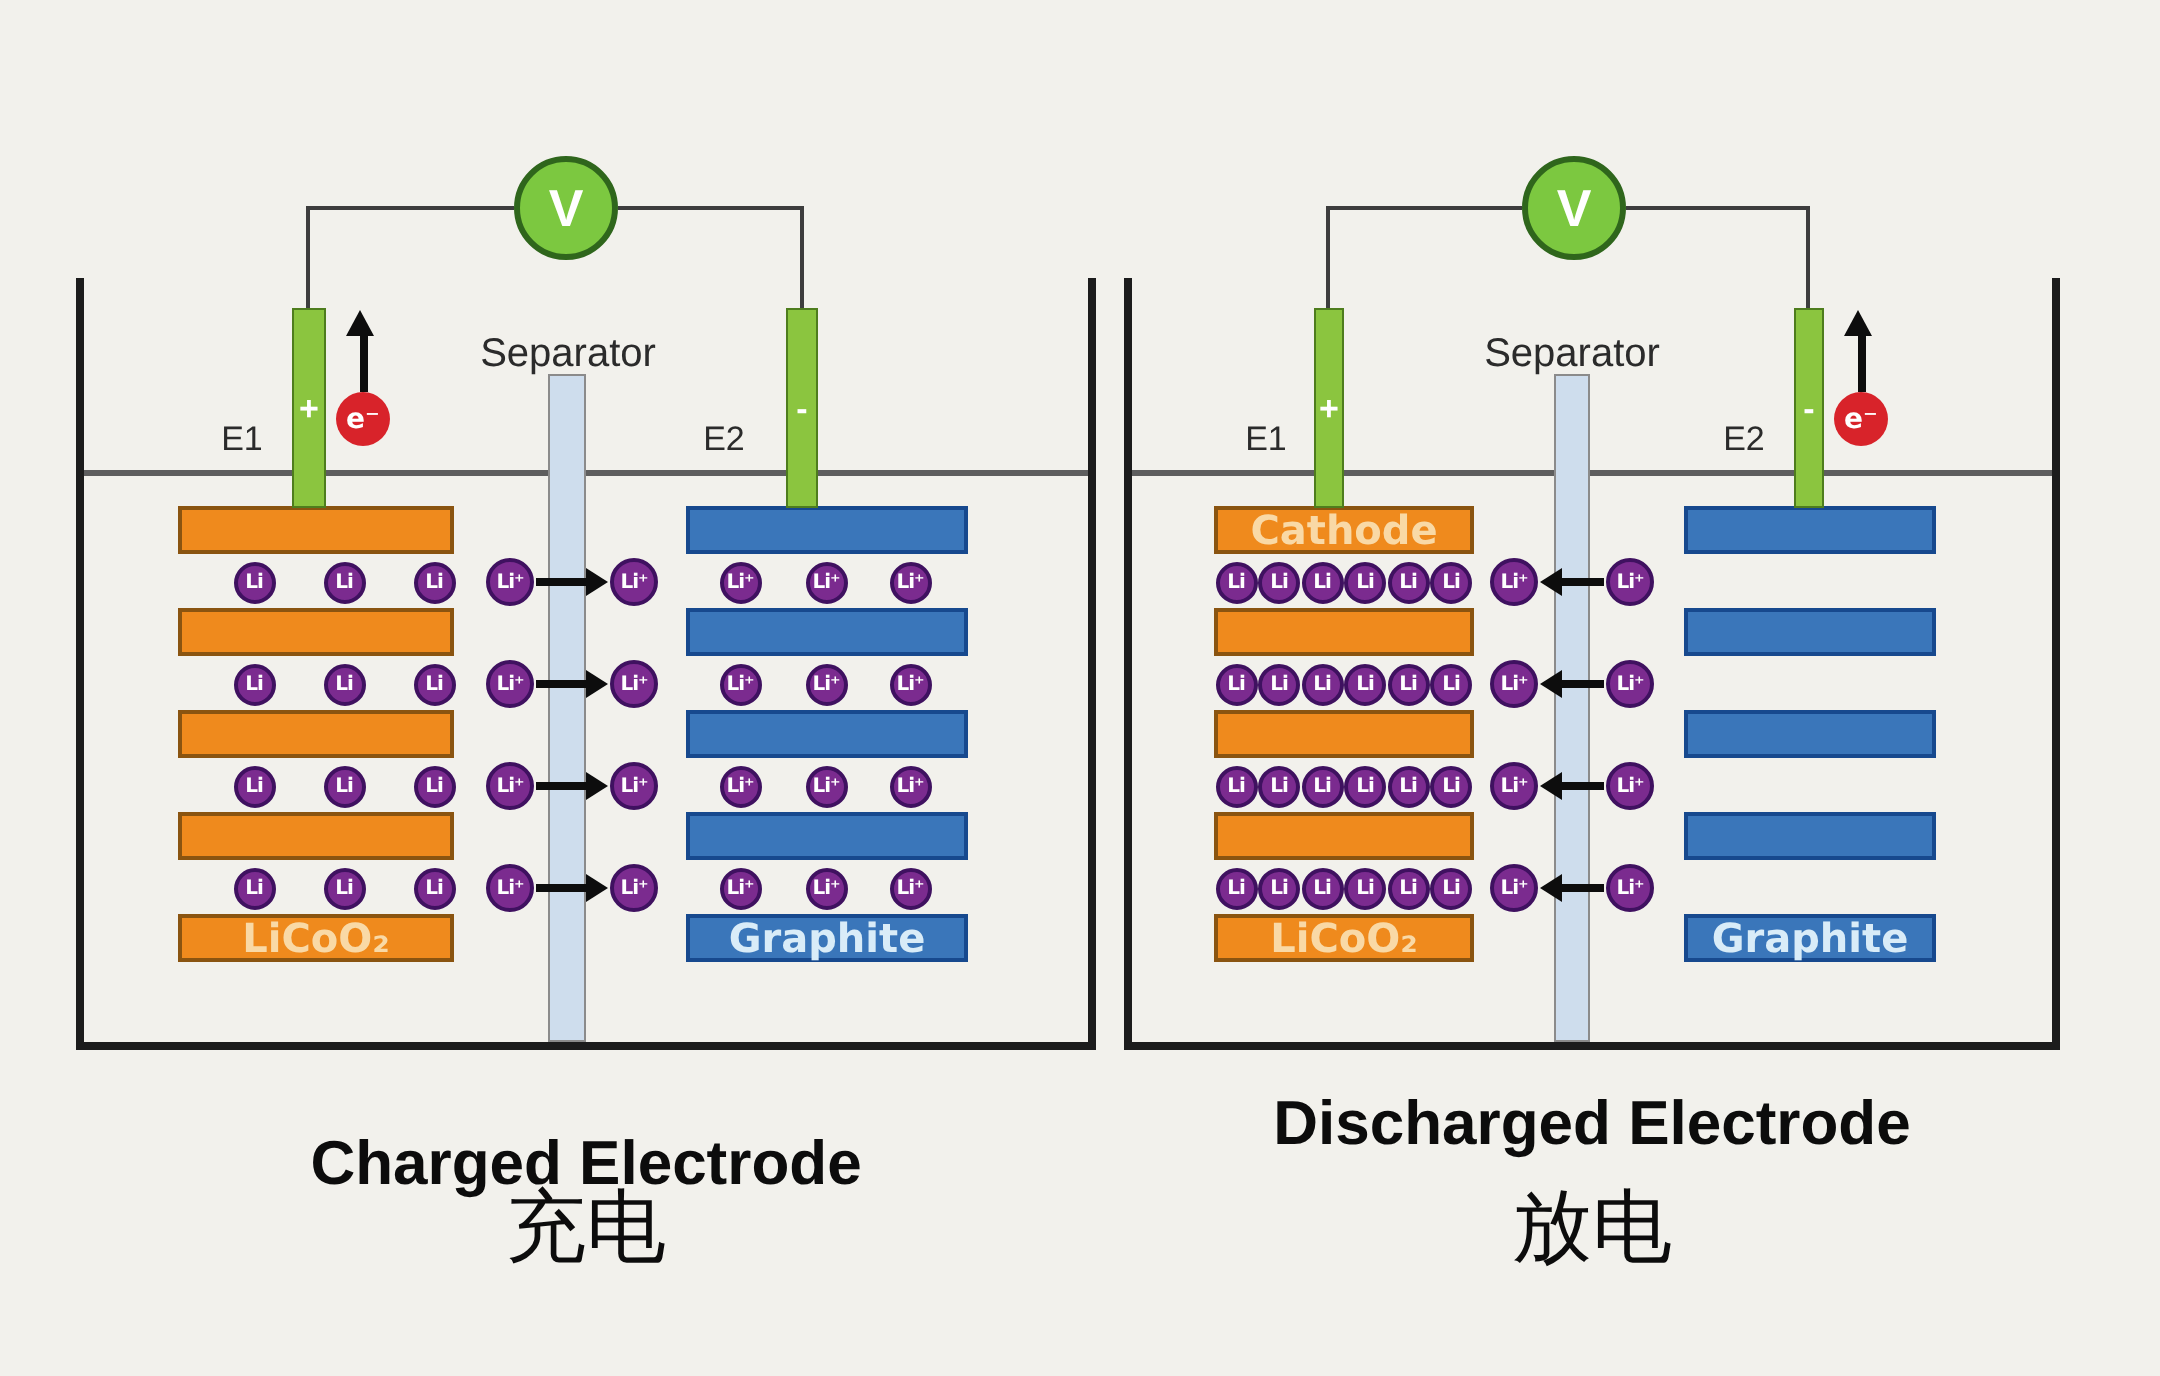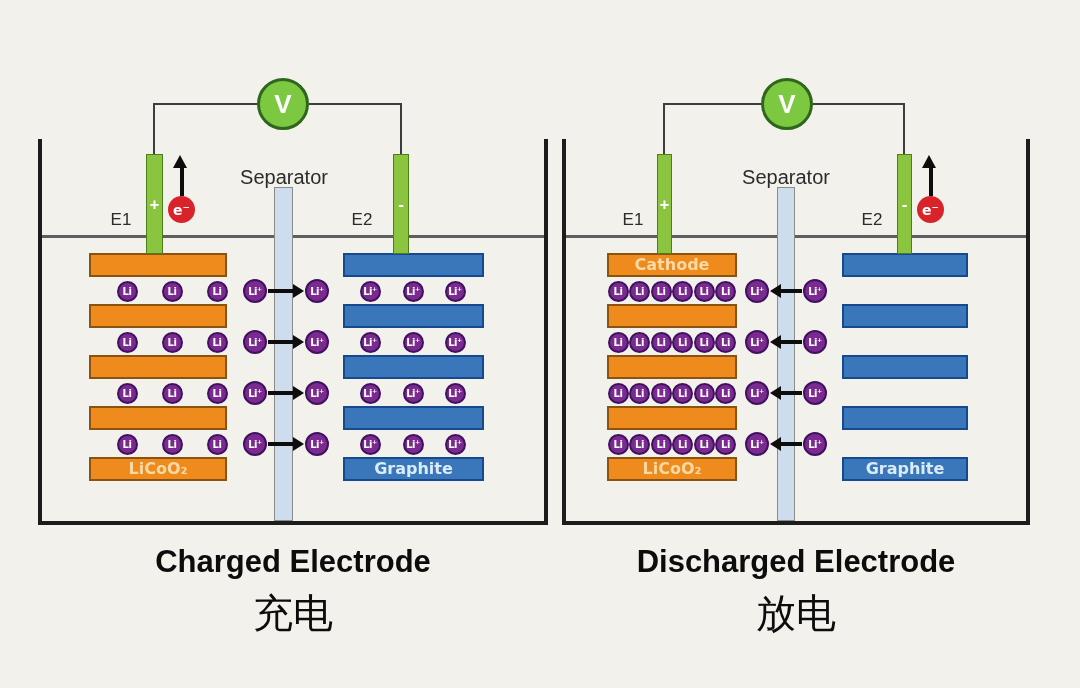--- a/index.html
+++ b/index.html
@@ -45,35 +45,35 @@
   .elabel { width: 42px; text-align: center; font-size: 17px; color: var(--text); z-index: 2; }
   .p0e1 { left: 100px; top: 210px; } .p0e2 { left: 341px; top: 210px; }
   .p1e1 { left: 612px; top: 210px; } .p1e2 { left: 851px; top: 210px; }
 
   .p0tabL { left: 146px; top: 154px; width: 17px; height: 100px; }
   .p0tabR { left: 393px; top: 154px; width: 16px; height: 100px; }
   .p1tabL { left: 657px; top: 154px; width: 15px; height: 100px; }
   .p1tabR { left: 897px; top: 154px; width: 15px; height: 100px; }
 
   .mat { height: 24px; line-height: 24px; text-align: center; font-weight: bold;
-         font-size: 16px; z-index: 4; font-family: "DejaVu Sans", sans-serif; }
+         font-size: 20px; z-index: 4; font-family: "DejaVu Sans", sans-serif; }
   .mat-orange { color: var(--orangetext); }
   .mat-blue   { color: var(--bluetext); }
   .p0lblTL { left: 89px;  top: 253px; width: 138px; }
   .p0lblBL { left: 89px;  top: 457px; width: 138px; }
   .p0lblTR { left: 343px; top: 253px; width: 141px; }
   .p0lblBR { left: 343px; top: 457px; width: 141px; }
   .p1lblTL { left: 607px; top: 253px; width: 130px; }
   .p1lblBL { left: 607px; top: 457px; width: 130px; }
   .p1lblTR { left: 842px; top: 253px; width: 126px; }
   .p1lblBR { left: 842px; top: 457px; width: 126px; }
 
   .capEN { width: 420px; text-align: center; font-weight: bold; font-size: 31px; color: var(--cap); z-index: 2; }
   .capZH { width: 420px; text-align: center; font-weight: 500; font-size: 40px; color: var(--cap); z-index: 2; }
-  .p0capEN { left: 83px;  top: 544px; } .p0capZH { left: 83px;  top: 586px; }
+  .p0capEN { left: 83px;  top: 564px; } .p0capZH { left: 83px;  top: 586px; }
   .p1capEN { left: 586px; top: 544px; } .p1capZH { left: 586px; top: 586px; }
 </style>
 </head>
 <body>
 
 <div id="stage">
 
   <div class="vm p0vm">V</div>
   <div class="seplabel p0sep">Separator</div>
   <div class="elabel p0e1">E1</div>

